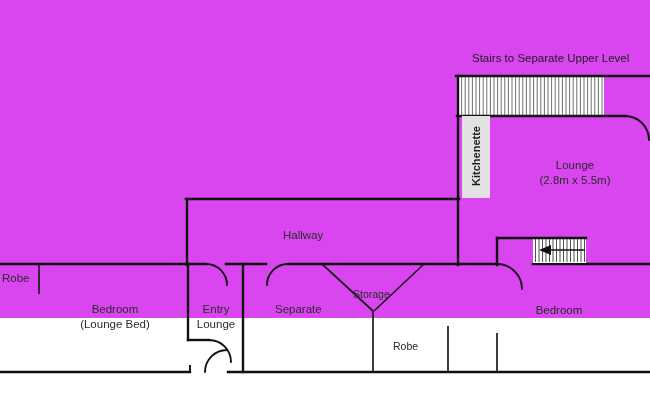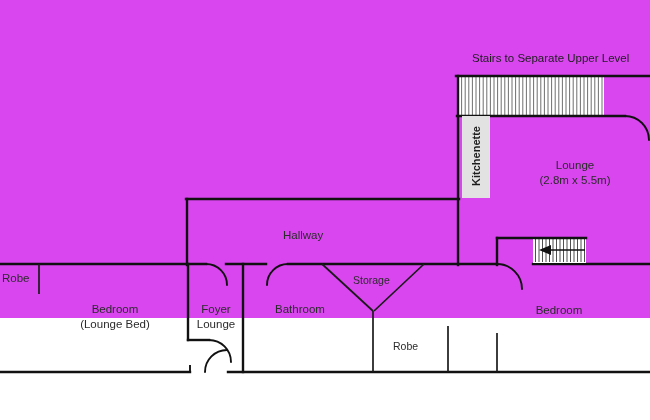--- a/index.html
+++ b/index.html
@@ -244,29 +244,29 @@
   <div class="label label-title" style="left: 472px; top: 51px;">Stairs to Separate Upper Level</div>
 
   <div class="label" style="left: 2px; top: 271px;">Robe</div>
 
   <div class="label-block" style="left: 55px; top: 302px; width: 120px;">
     <span class="label-line">Bedroom</span>
     <span class="label-line">(Lounge Bed)</span>
   </div>
 
   <div class="label-block" style="left: 190px; top: 302px; width: 52px;">
-    <span class="label-line">Foyer</span>
+    <span class="label-line">Entry</span>
     <span class="label-line">Lounge</span>
   </div>
 
   <div class="label" style="left: 283px; top: 220px; margin-top: 8px;">Hallway</div>
 
-  <div class="label" style="left: 275px; top: 302px;">Bathroom</div>
-
-  <div class="label label-small" style="left: 353px; top: 273px;">Storage</div>
+  <div class="label" style="left: 275px; top: 302px;">Separate</div>
+
+  <div class="label label-small" style="left: 353px; top: 287px;">Storage</div>
 
   <div class="label label-small" style="left: 393px; top: 339px;">Robe</div>
 
   <div class="label-block" style="left: 500px; top: 303px; width: 118px;">
     <span class="label-line">Bedroom</span>
   </div>
 
   <div class="label-block" style="left: 515px; top: 158px; width: 120px;">
     <span class="label-line">Lounge</span>
     <span class="label-line">(2.8m x 5.5m)</span>

